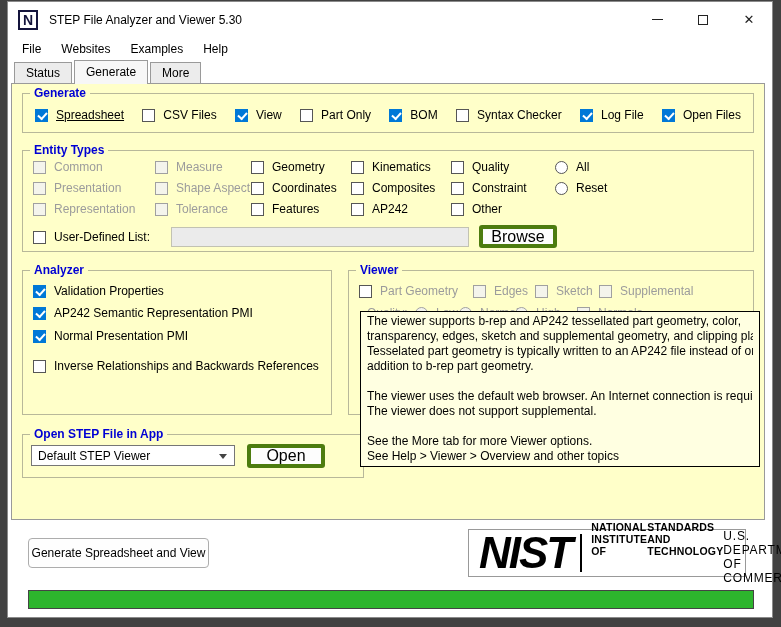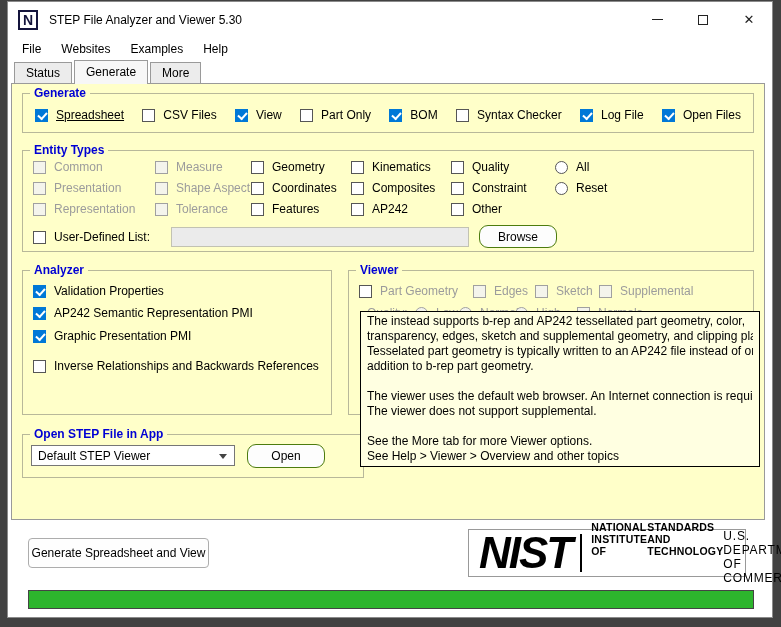--- a/index.html
+++ b/index.html
@@ -61,22 +61,22 @@
   
   .gen-row { display:flex; justify-content:space-between; align-items:center; padding:13px 12px 0 12px; }
   
   .ent-col { position:absolute; top:8px; }
   .ent-col .chk, .ent-col .rad { margin-bottom:5px; }
   .entry {
     position:absolute; background:#ebebeb; border:1px solid #c2c2b2;
     height:20px; line-height:18px; padding:0 5px; color:#777;
   }
   .btn {
-    position:absolute; background:#fdfdfd; border:1px solid #4d7c0f; border-radius:9px;
-    display:flex; align-items:center; justify-content:center; font-size:12px;
+    position:absolute; background:#fdfdfd; border:4px solid #4d7c0f; border-radius:3px;
+    display:flex; align-items:center; justify-content:center; font-size:16px;
   }
   
   .combo {
     position:absolute; background:#fff; border:1px solid #767676; height:21px;
     display:flex; align-items:center; padding:0 22px 0 6px;
   }
   .combo-arrow {
     position:absolute; right:7px; top:8px; width:0; height:0;
     border-left:4px solid transparent; border-right:4px solid transparent; border-top:5px solid #444;
   }
@@ -279,21 +279,21 @@
       <label class="chk abs" style="left:10px; top:12px;">
         <span class="cb on"></span>
         <span>Validation Properties</span>
       </label>
       <label class="chk abs" style="left:10px; top:34px;">
         <span class="cb on"></span>
         <span>AP242 Semantic Representation PMI</span>
       </label>
       <label class="chk abs" style="left:10px; top:57px;">
         <span class="cb on"></span>
-        <span>Graphic Presentation PMI</span>
+        <span>Normal Presentation PMI</span>
       </label>
       <label class="chk abs" style="left:10px; top:87px;">
         <span class="cb"></span>
         <span>Inverse Relationships and Backwards References</span>
       </label>
     </div>
 
     <div class="group" style="left:336px; top:186px; width:406px; height:145px;">
       <div class="group-label">Viewer</div>
       <label class="chk abs dis" style="left:10px; top:12px;">
@@ -325,21 +325,21 @@
         <span class="rb disb"></span>
         <span>High</span>
       </label>
       <label class="chk abs dis" style="left:228px; top:34px;">
         <span class="cb disb"></span>
         <span>Normals</span>
       </label>
     </div>
 
     <div class="tooltip">
-      <div class="tt-line">The instead supports b-rep and AP242 tessellated part geometry, color,</div>
+      <div class="tt-line">The viewer supports b-rep and AP242 tessellated part geometry, color,</div>
       <div class="tt-line">transparency, edges, sketch and supplemental geometry, and clipping planes.</div>
       <div class="tt-line">Tesselated part geometry is typically written to an AP242 file instead of or in</div>
       <div class="tt-line">addition to b-rep part geometry.</div>
       <div class="tt-line"></div>
       <div class="tt-line">The viewer uses the default web browser.  An Internet connection is required.</div>
       <div class="tt-line">The viewer does not support supplemental.</div>
       <div class="tt-line"></div>
       <div class="tt-line">See the More tab for more Viewer options.</div>
       <div class="tt-line">See Help &gt; Viewer &gt; Overview and other topics</div>
     </div>

